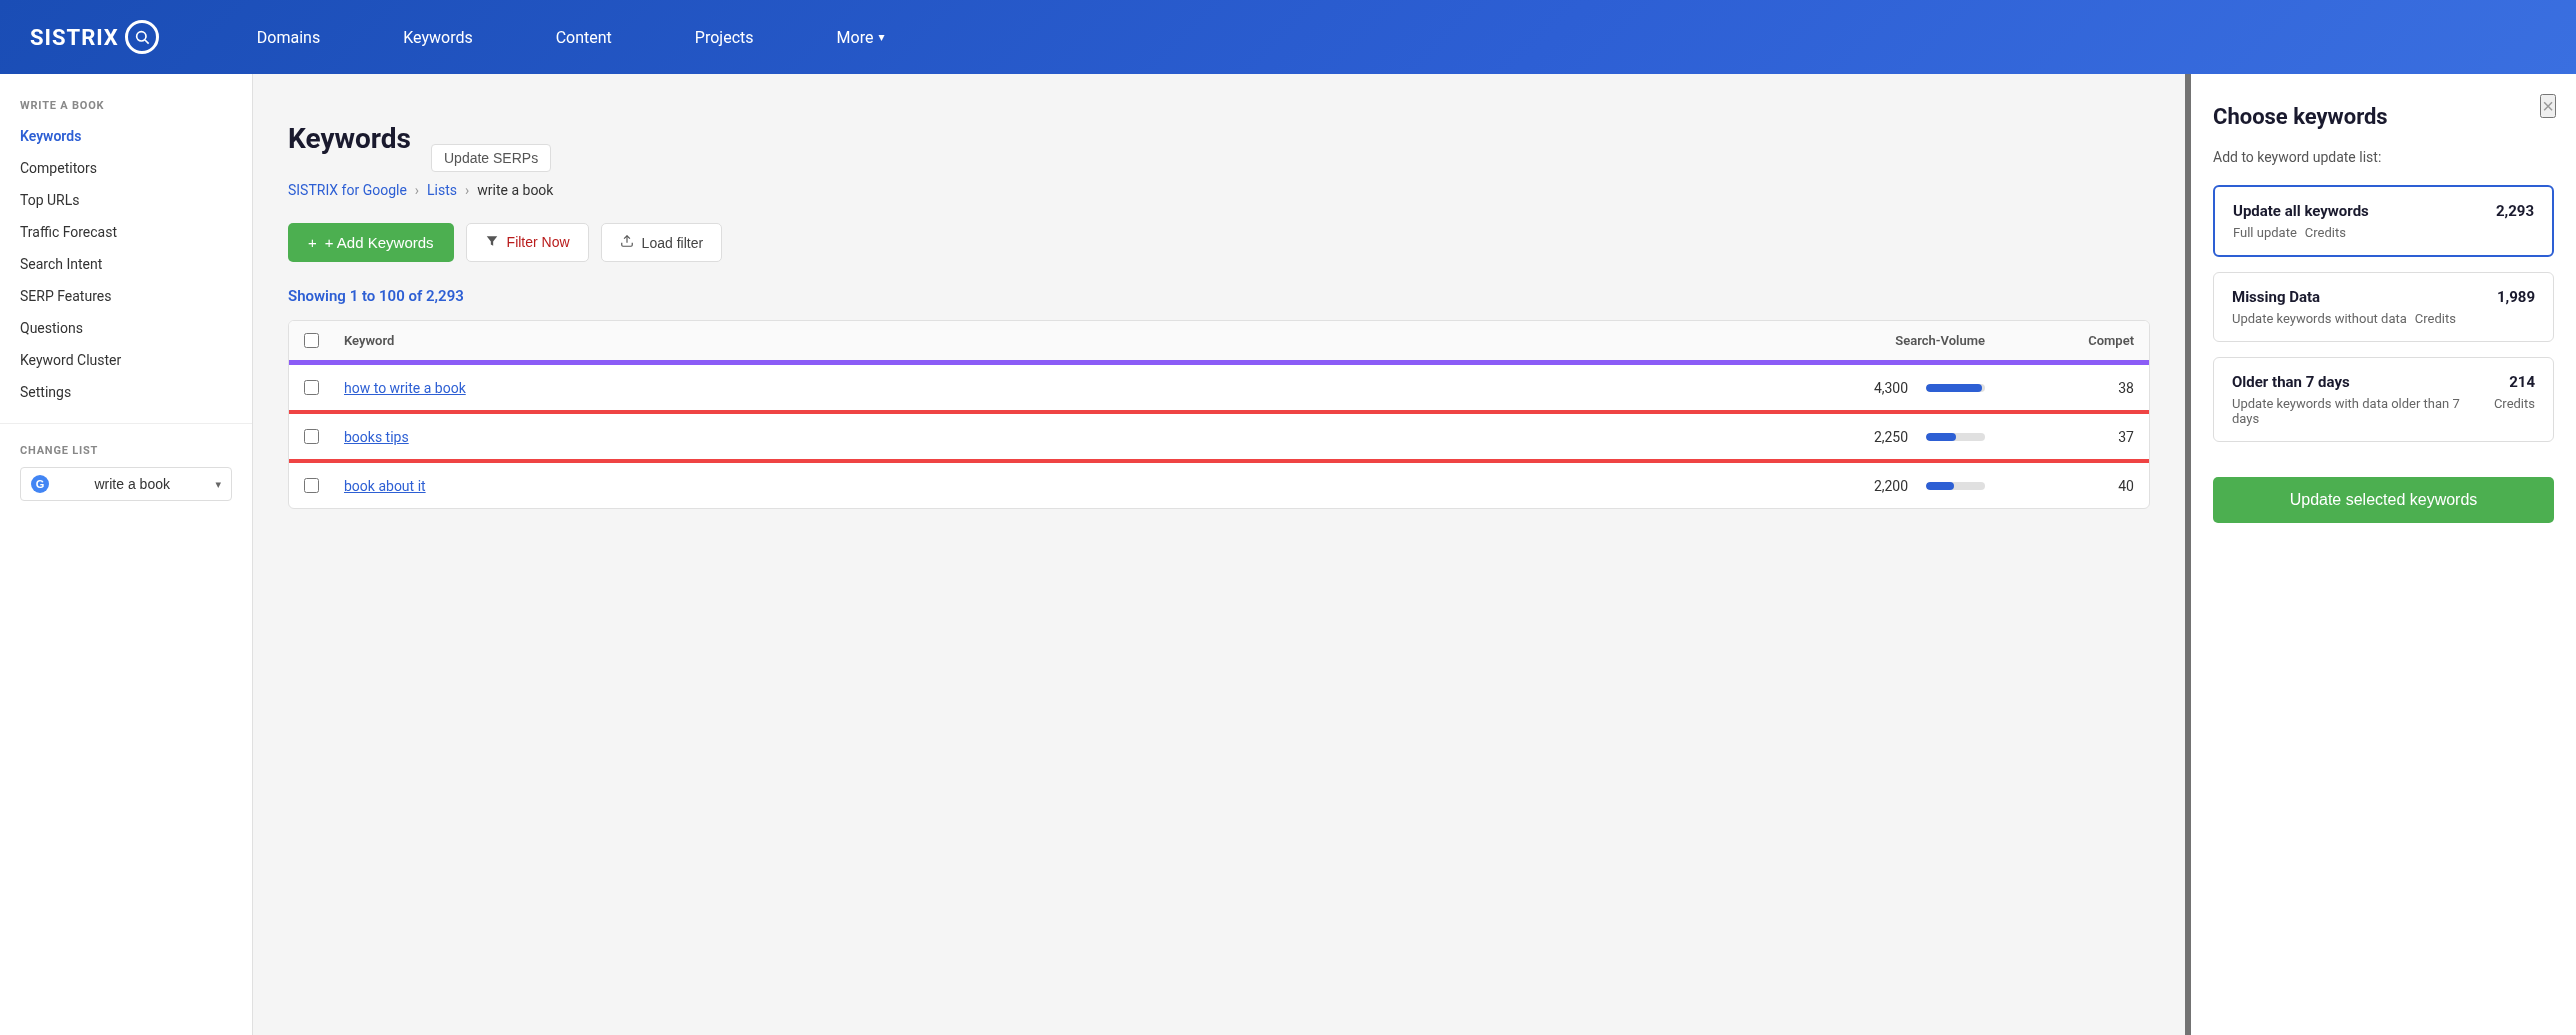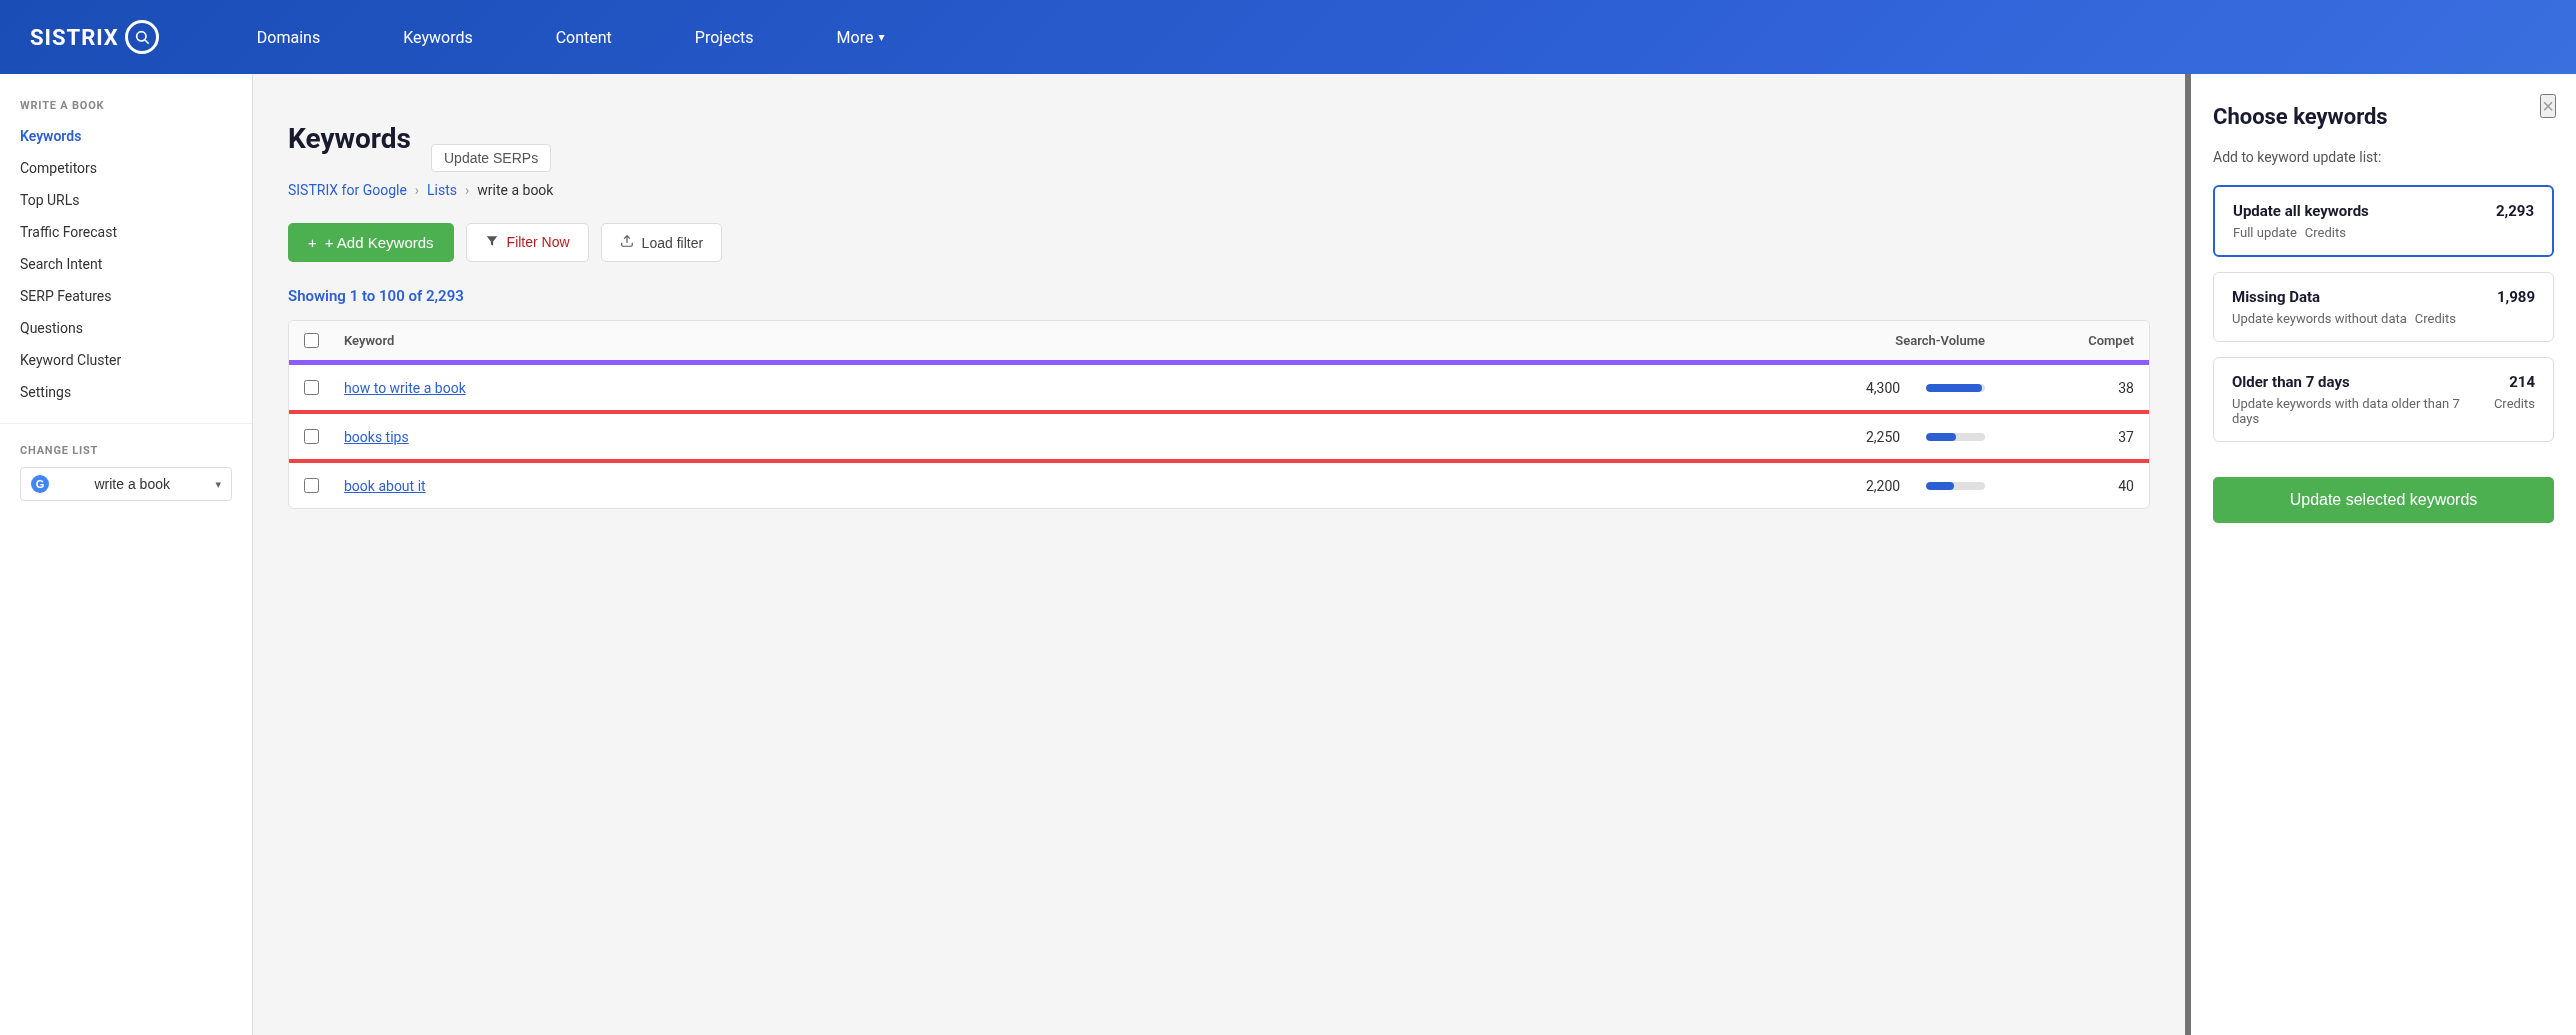--- a/index.html
+++ b/index.html
@@ -276,21 +276,21 @@
     .vol-cell {
       display: flex;
       align-items: center;
       gap: 10px;
       justify-content: flex-end;
     }
     .vol-num {
       font-size: 14px;
       color: #333;
       min-width: 50px;
-      text-align: left;
+      text-align: center;
     }
     .vol-bar-bg {
       width: 59px;
       height: 8px;
       background: #e0e0e0;
       border-radius: 4px;
       overflow: hidden;
     }
     .vol-bar-fill {
       height: 100%;

